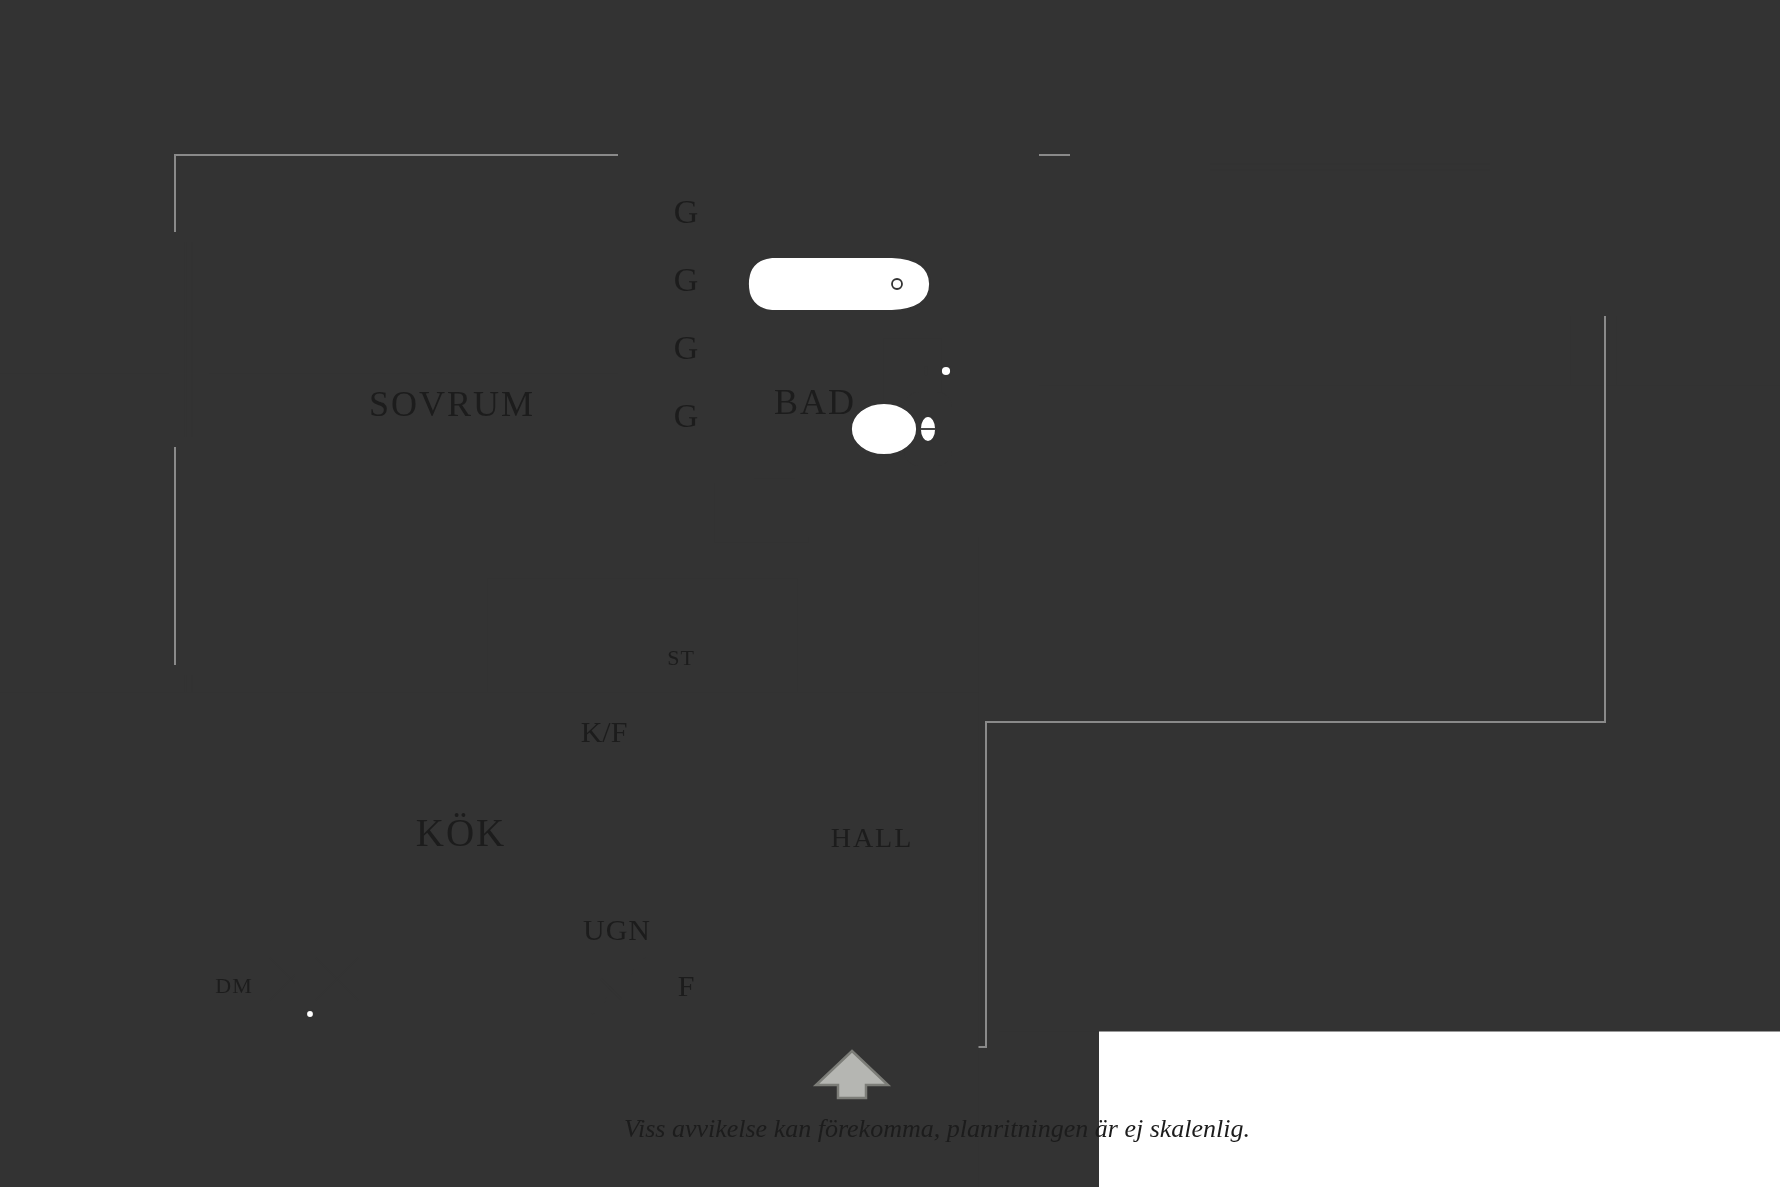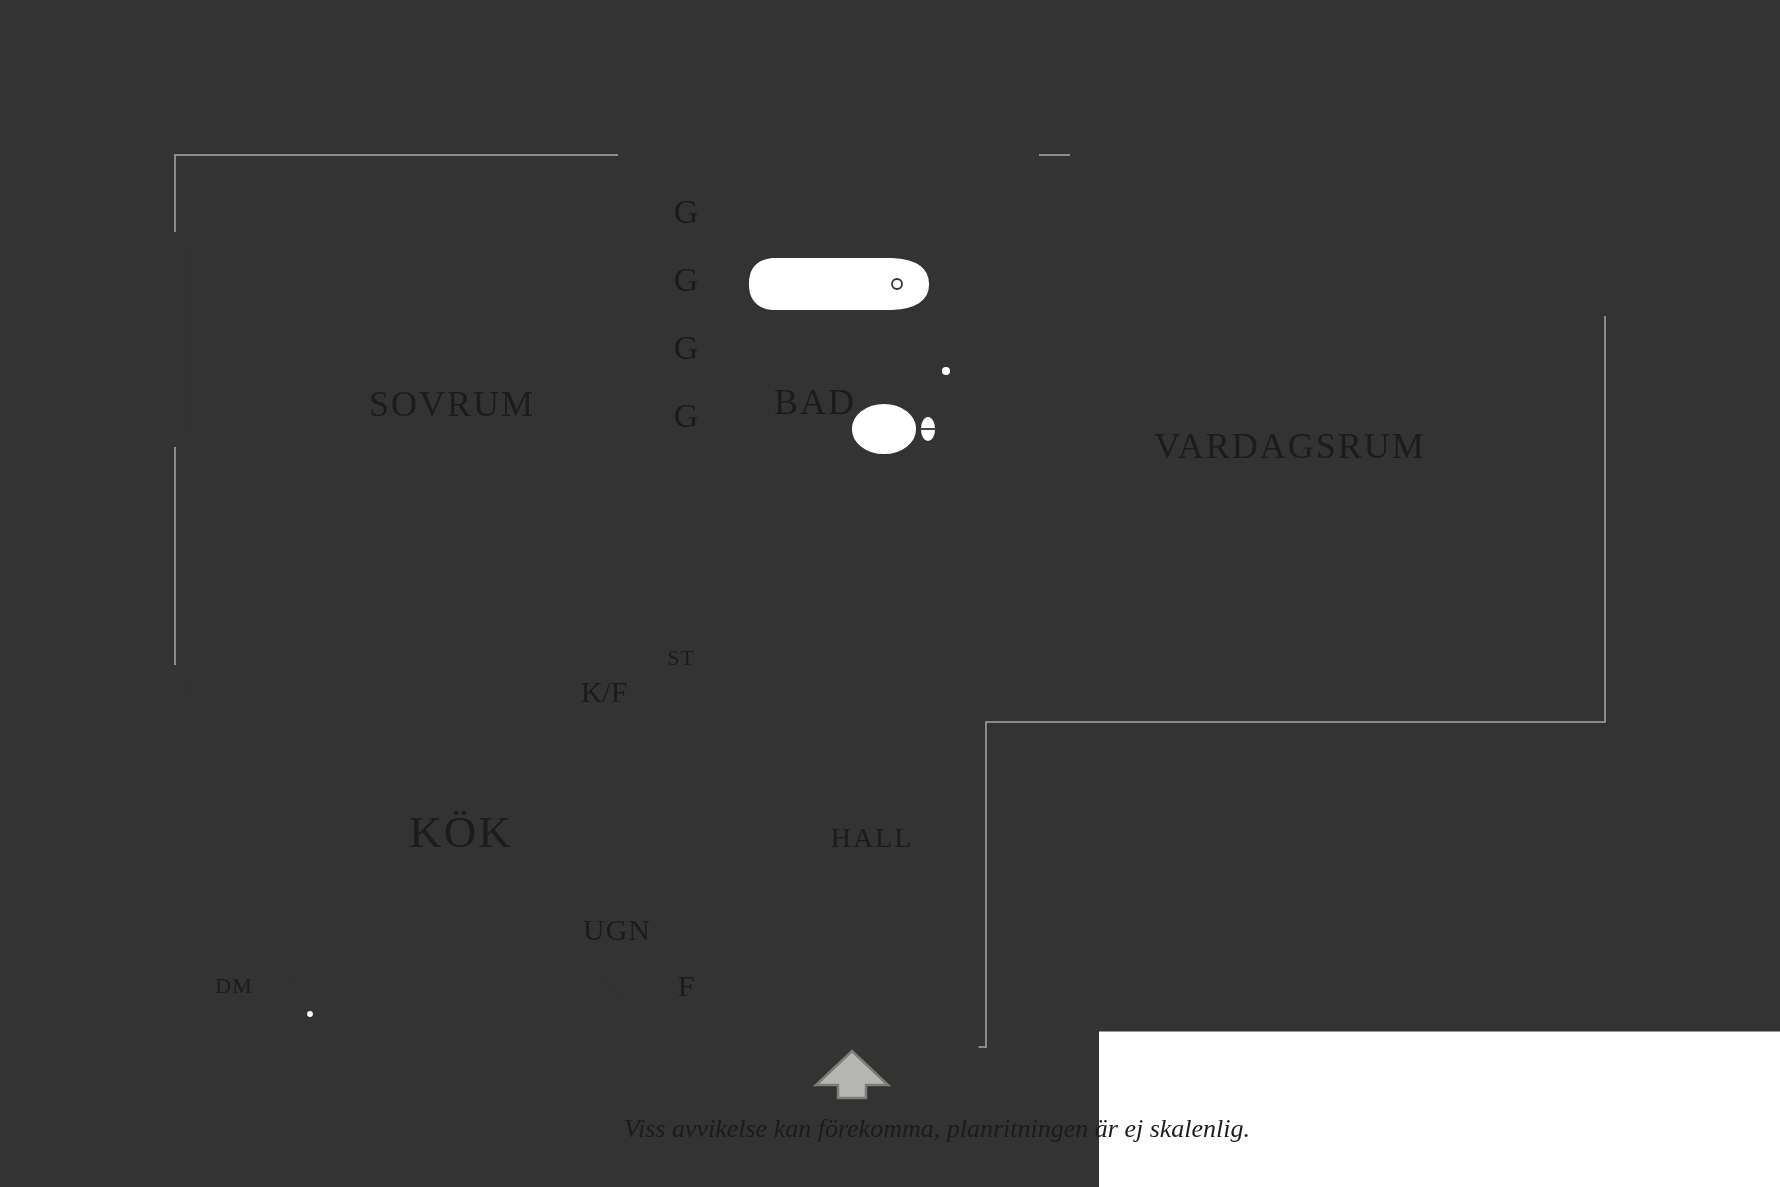--- a/index.html
+++ b/index.html
@@ -72,27 +72,26 @@
       <rect x="925" y="367" width="1.8" height="8" rx="4" fill="#ffffff" stroke="#333333" stroke-width="1.8"></rect>
       <circle cx="946" cy="371" r="5" fill="#ffffff" stroke="#333333" stroke-width="1.8"></circle>
       <rect x="916" y="404" width="24" height="50" rx="3" fill="#ffffff" stroke="#333333" stroke-width="24"></rect>
       <ellipse cx="884" cy="429" rx="33" ry="26" fill="#ffffff" stroke="#333333" stroke-width="1.8"></ellipse>
       <ellipse cx="928" cy="429" rx="8" ry="13" fill="#ffffff" stroke="#333333" stroke-width="1.8"></ellipse>
       <line x1="921" y1="429" x2="935" y2="429" fill="none" stroke="#333333" stroke-width="1.8"></line>
       <polygon points="852,1051 888,1085 866,1085 866,1098 838,1098 838,1085 816,1085" fill="#b5b6b2" stroke="#7c7d78" stroke-width="2.5"></polygon>
     </svg>
 
   <div class="lbl" style="left: 452px; top: 404px; font-size: 36px; letter-spacing: 2px;">SOVRUM</div>
-  <div class="lbl" style="left: 1290px; top: 446px; font-size: 36px; letter-spacing: 2px;">VARDAGSRUM</div>
   <div class="lbl" style="left: 815px; top: 402px; font-size: 36px; letter-spacing: 2px; font-family: Liberation Serif, serif;">BAD</div>
-  <div class="lbl" style="left: 461px; top: 832px; font-size: 45px; letter-spacing: 2px;">KÖK</div>
+  <div class="lbl" style="left: 461px; top: 832px; font-size: 39px; letter-spacing: 2px;">KÖK</div>
   <div class="lbl" style="left: 872px; top: 838px; font-size: 28px; letter-spacing: 2px;">HALL</div>
   <div class="lbl" style="left: 686px; top: 212px; font-size: 34px;">G</div>
   <div class="lbl" style="left: 686px; top: 280px; font-size: 34px;">G</div>
   <div class="lbl" style="left: 686px; top: 348px; font-size: 34px;">G</div>
   <div class="lbl" style="left: 686px; top: 416px; font-size: 34px;">G</div>
-  <div class="lbl" style="left: 604px; top: 692px; font-size: 30px; text-align: right;">K/F</div>
+  <div class="lbl" style="left: 604px; top: 732px; font-size: 30px; text-align: right;">K/F</div>
   <div class="lbl" style="left: 681px; top: 658px; font-size: 22px; letter-spacing: 1px; text-align: right;">ST</div>
   <div class="lbl" style="left: 234px; top: 986px; font-size: 22px; letter-spacing: 1px;">DM</div>
   <div class="lbl" style="left: 686px; top: 986px; font-size: 30px;">F</div>
   <div class="lbl" style="left: 617px; top: 930px; font-size: 30px; letter-spacing: 1px;">UGN</div>
   <div class="lbl caption" style="left: 897px; top: 1129px; font-size: 26px;">Viss avvikelse kan förekomma, planritningen är ej skalenlig.</div>
 </div>
 
 </body></html>

